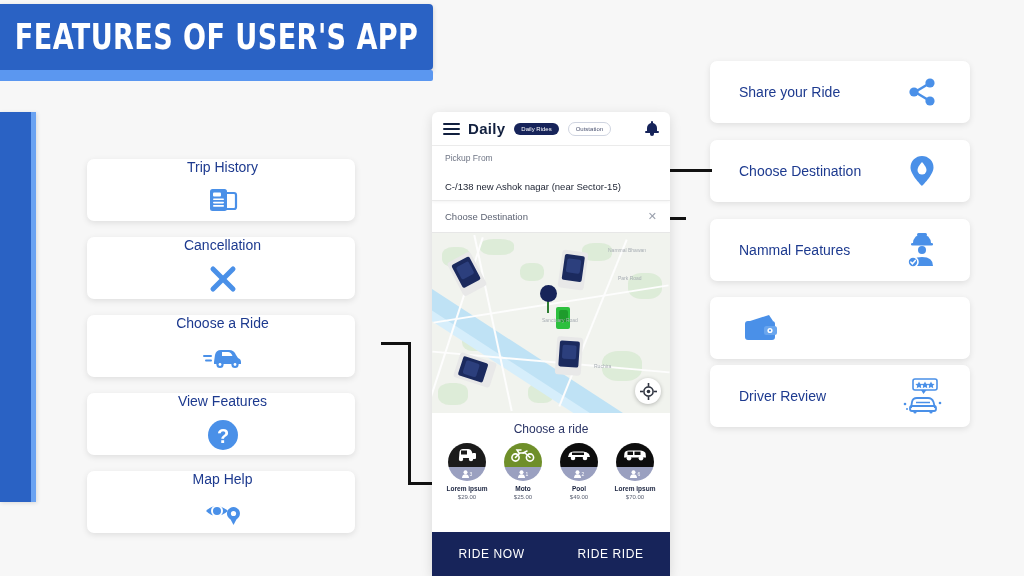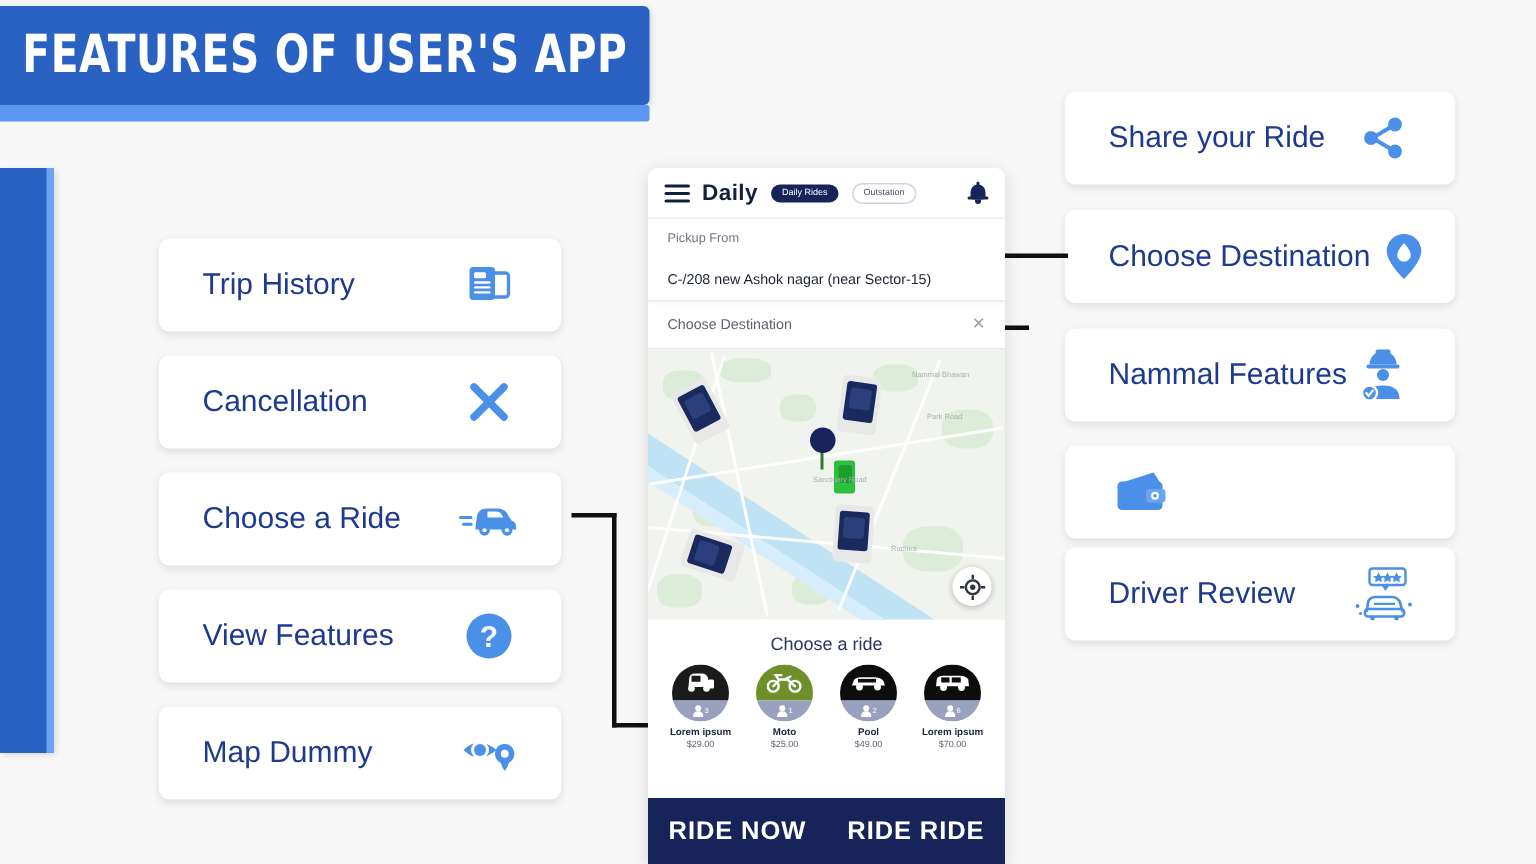--- a/index.html
+++ b/index.html
@@ -34,27 +34,27 @@
   }
 
   
   .feature-card{
     position:absolute;background:#fff;border-radius:7px;
     box-shadow:0 2px 6px rgba(0,0,0,.10);
     display:flex;align-items:center;justify-content:space-between;
     padding:0 26px 0 29px;box-sizing:border-box;
   }
   .feature-card .card-label{
-    color:#1d3a8f;font-size:20px;white-space:nowrap;
+    color:#1d3a8f;font-size:14px;white-space:nowrap;
   }
   .feature-card .card-icon{
     width:44px;height:40px;display:flex;align-items:center;justify-content:center;
     flex:0 0 auto;
   }
-  .left-card{left:106px;width:268px;height:62px;}
+  .left-card{left:87px;width:268px;height:62px;flex-direction:column;}
   .right-card{left:710px;width:260px;height:62px;}
 
   
   .connector{position:absolute;background:#111;}
 
   
   #phone{
     position:absolute;left:432px;top:112px;width:238px;height:464px;
     background:#fff;border-radius:6px 6px 0 0;overflow:hidden;
     box-shadow:0 3px 12px rgba(0,0,0,.13);
@@ -131,21 +131,21 @@
   .ride-circle .top-half{position:absolute;left:0;top:0;width:100%;height:62%;display:flex;align-items:center;justify-content:center;}
   .ride-circle .bot-half{position:absolute;left:0;bottom:0;width:100%;height:38%;background:#9aa0c0;display:flex;align-items:center;justify-content:center;gap:1px;}
   .ride-circle .seat{font-size:5px;color:#fff;}
   .ride-name{font-size:6.5px;font-weight:bold;color:#1b2440;white-space:nowrap;}
   .ride-price{font-size:6px;color:#5b6173;margin-top:2px;}
 
   #cta-bar{
     position:absolute;left:0;bottom:0;width:100%;height:44px;background:#17245a;
     display:flex;align-items:center;justify-content:space-around;
   }
-  #cta-bar .cta{color:#fff;font-size:17px;font-weight:bold;letter-spacing:.6px;}
+  #cta-bar .cta{color:#fff;font-size:12px;font-weight:normal;letter-spacing:.6px;}
 </style>
 </head>
 <body>
 
 <div id="title-banner">
   <span class="title-text">FEATURES OF USER'S APP</span>
 </div>
 <div id="title-underline"></div>
 
 <div id="left-bar"></div>
@@ -194,21 +194,21 @@
   <span class="card-label">View Features</span>
   <span class="card-icon">
     <svg width="34" height="34" viewBox="0 0 34 34">
       <circle cx="17" cy="17" r="15" fill="#4a90e8"></circle>
       <text x="17" y="24.5" font-family="Liberation Sans, sans-serif" font-size="20" font-weight="bold" fill="#fff" text-anchor="middle">?</text>
     </svg>
   </span>
 </div>
 
 <div class="feature-card left-card" style="top:471px">
-  <span class="card-label">Map Dummy</span>
+  <span class="card-label">Map Help</span>
   <span class="card-icon">
     <svg width="40" height="32" viewBox="0 0 40 32">
       <path d="M3 14 Q13 4 25 14 Q13 24 3 14 Z" fill="#4a90e8"></path>
       <circle cx="14" cy="14" r="6" fill="#fff"></circle>
       <circle cx="14" cy="14" r="4" fill="#4a90e8"></circle>
       <path d="M27 12 Q34 12 34 18 Q34 23 30.5 28 Q27 23 27 18 Q27 12 27 12 Z" fill="#4a90e8"></path>
       <path d="M30.5 10 A6.5 6.5 0 1 1 30.4 10 Z" fill="#4a90e8"></path>
       <circle cx="30.5" cy="16.5" r="2.6" fill="#fff"></circle>
     </svg>
   </span>
@@ -309,21 +309,21 @@
     <span id="bell">
       <span class="bell-top"></span>
         <span class="bell-body"></span>
       <span class="bell-rim"></span>
         <span class="bell-clap"></span>
     </span>
   </div>
 
   <div id="pickup-box" class="addr-box">
     <div id="pickup-label">Pickup From</div>
-    <div id="pickup-value">C-/208 new Ashok nagar (near Sector-15)</div>
+    <div id="pickup-value">C-/138 new Ashok nagar (near Sector-15)</div>
   </div>
 
   <div id="destination-box">
     <span id="destination-placeholder">Choose Destination</span>
     <span id="destination-clear">✕</span>
   </div>
 
   <div id="map">
     <div class="blob" style="left:10px;top:14px;width:28px;height:20px;"></div>
     <div class="blob" style="left:48px;top:6px;width:34px;height:16px;"></div>

